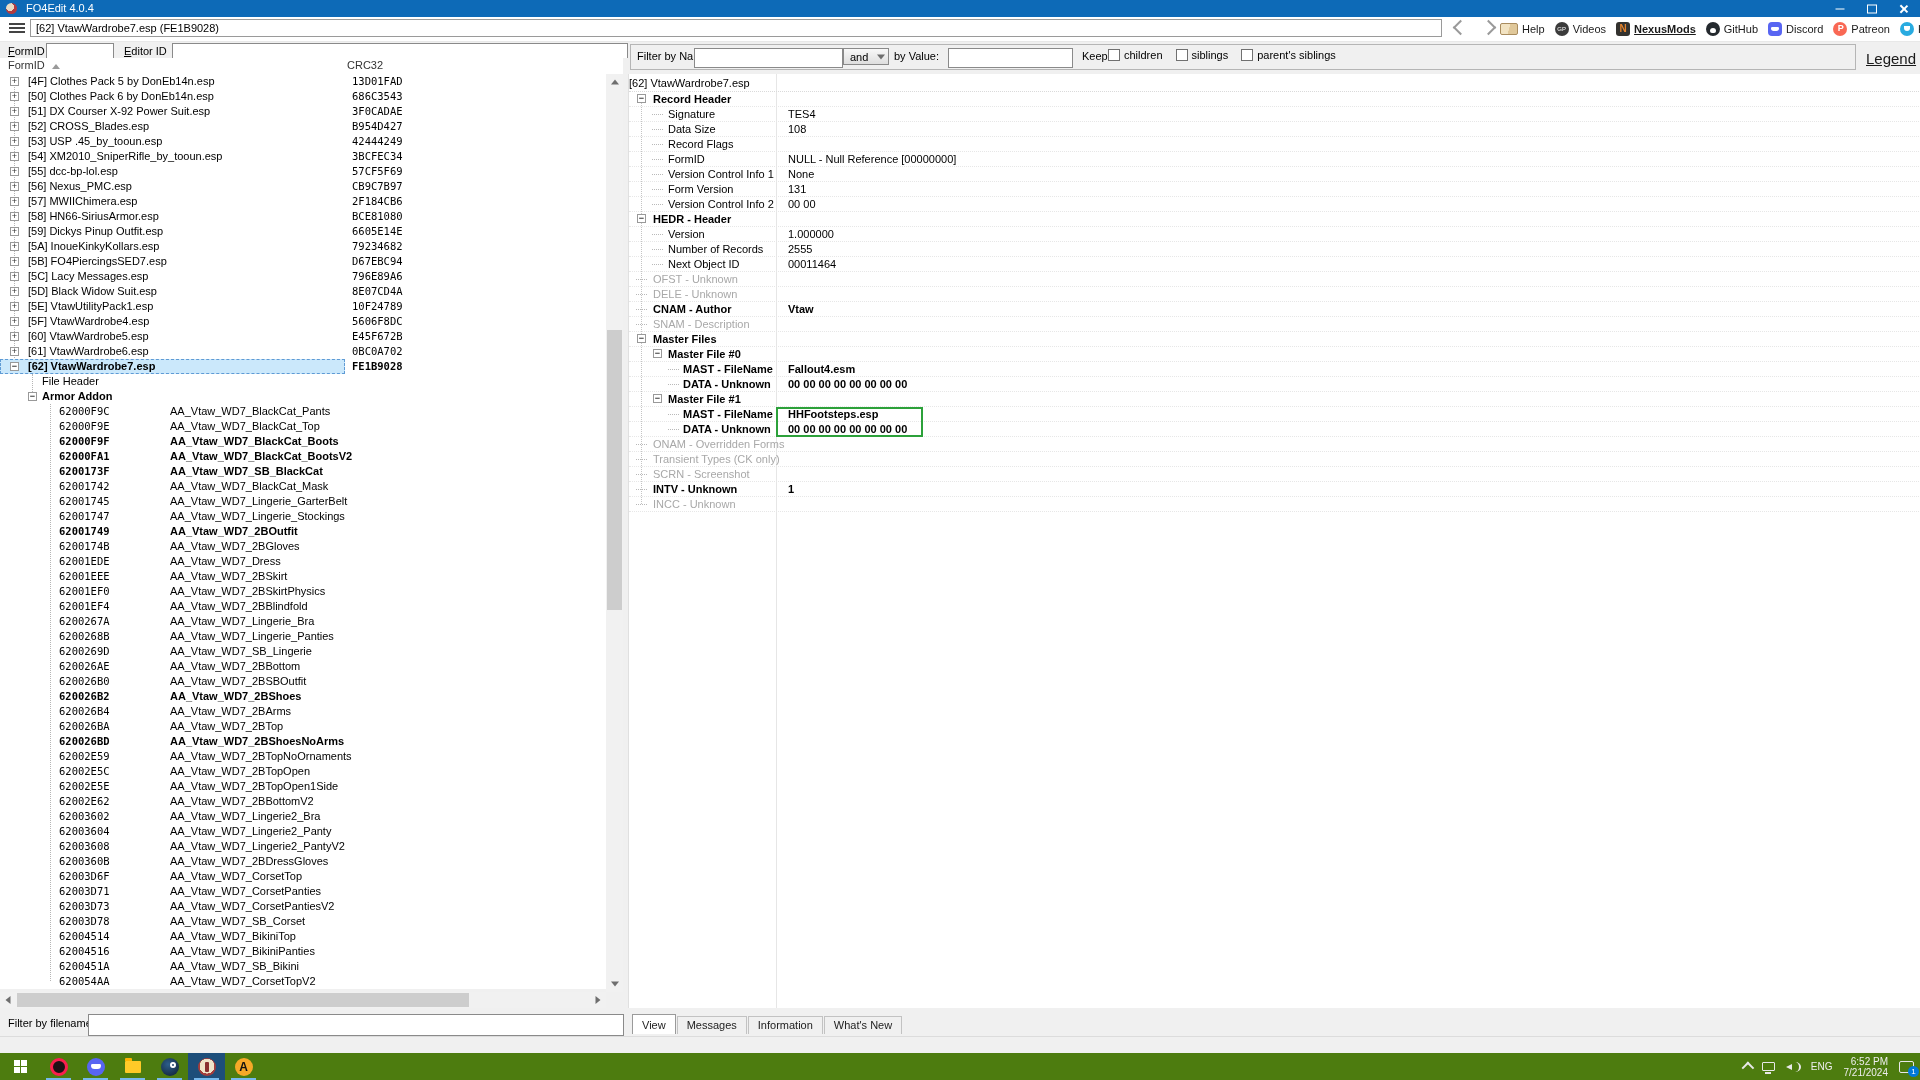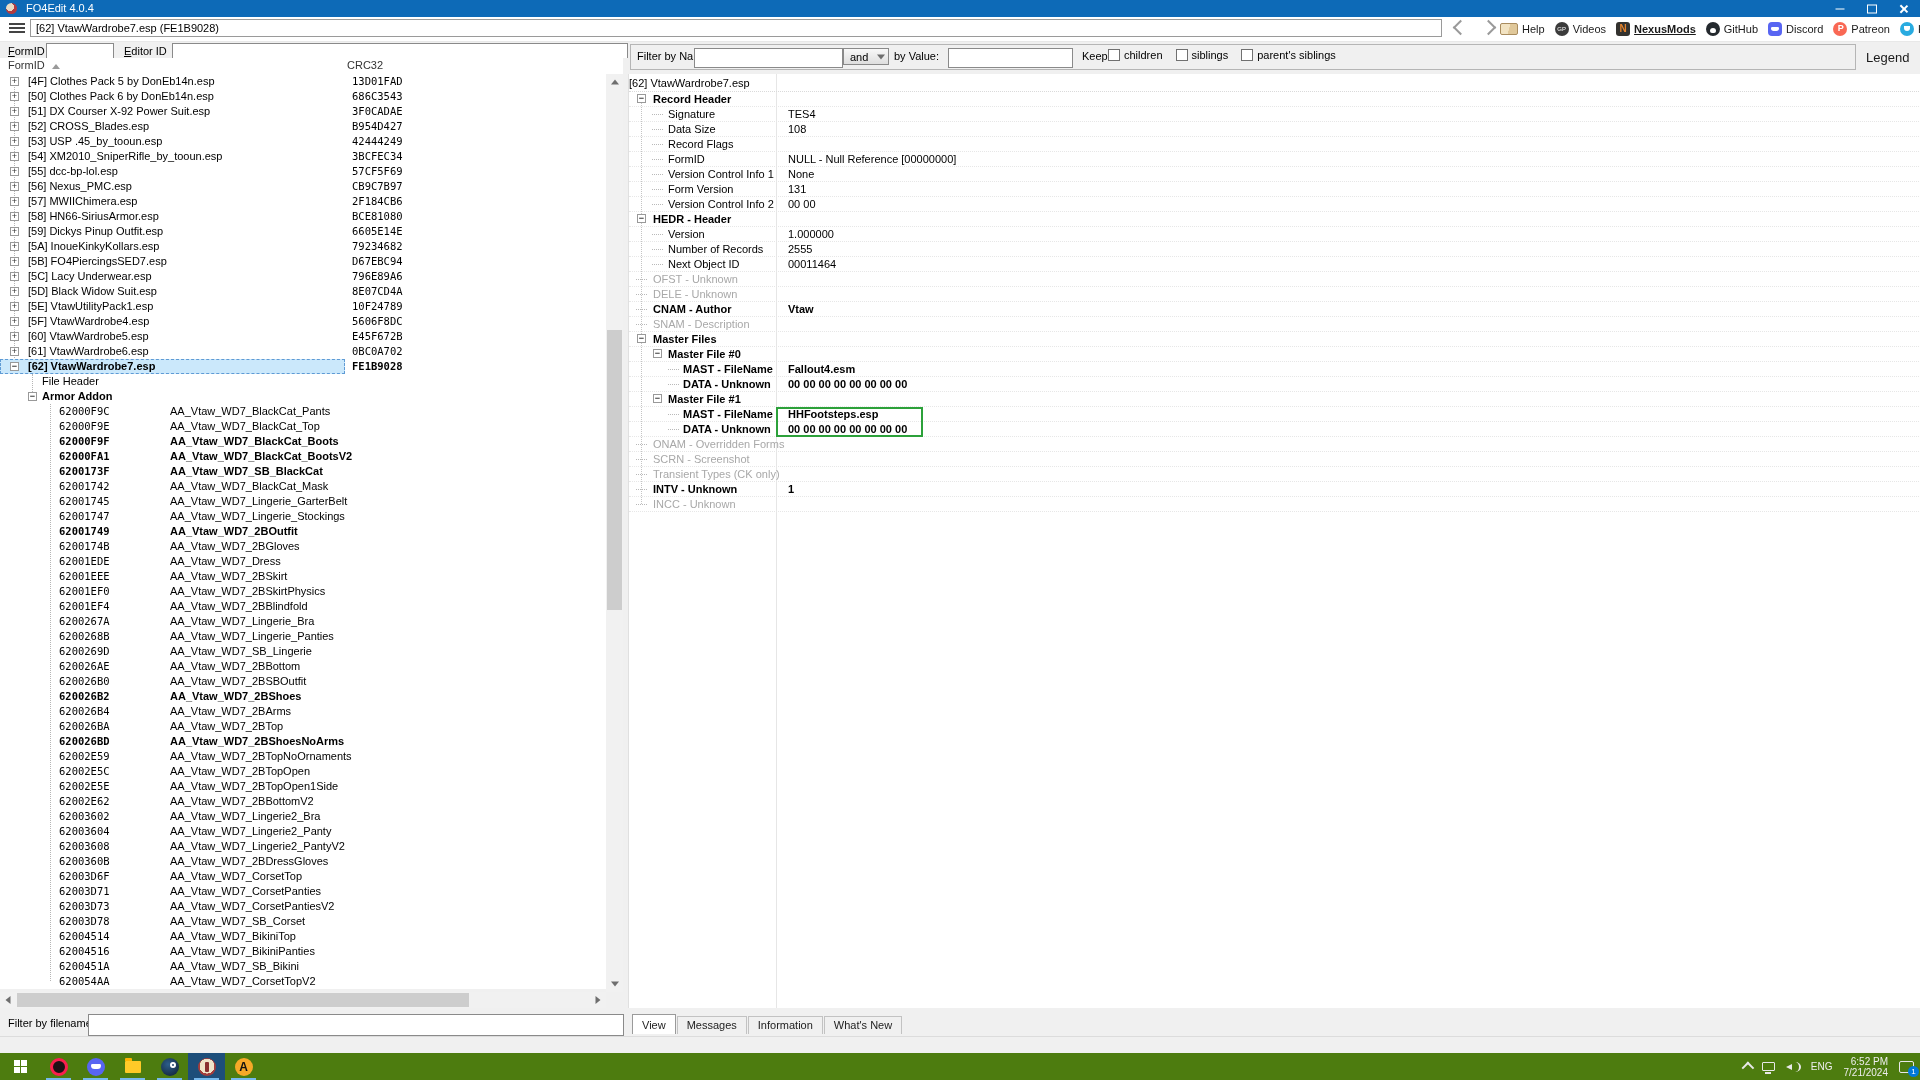--- a/index.html
+++ b/index.html
@@ -87,21 +87,21 @@
   #f-name-label{left:6px;}
   #f-name-input{position:absolute;left:63px;top:3px;width:143px;height:16px;border:1px solid #8a8a8a;background:#fff;}
   #f-op{position:absolute;left:212px;top:3px;width:46px;height:17px;border:1px solid #8a8a8a;background:linear-gradient(#f8f8f8,#dedede);line-height:16px;padding-left:6px;box-sizing:border-box;}
   #f-op .tri.down{left:37px;}
   #f-value-label{left:263px;}
   #f-value-input{position:absolute;left:317px;top:3px;width:119px;height:16px;border:1px solid #8a8a8a;background:#fff;}
   #f-keep{left:451px;}
   #keepboxes{position:absolute;left:477px;top:4px;display:flex;gap:13px;align-items:center;}
   .cbwrap{display:inline-flex;align-items:flex-end;gap:4px;}
   .cb{width:12px;height:12px;border:1px solid #707070;background:#fff;box-sizing:border-box;}
-  #legend{position:absolute;left:1866px;top:50px;font-size:13px;color:#1a1a1a;}
+  #legend{position:absolute;left:1866px;top:50px;font-size:15px;color:#1a1a1a;text-decoration:underline;}
   
   #recordview{position:absolute;left:628px;top:74px;width:1292px;height:934px;background:#fff;font-size:11px;border-left:1px solid #e0e0e0;}
   #recordview::before{content:'';position:absolute;left:147px;top:0;bottom:0;border-left:1px solid #e6e6e6;}
   #rv-header{position:absolute;left:0;top:0;width:100%;height:18px;line-height:18px;border-bottom:1px dotted #dadada;box-sizing:border-box;}
   #rv-header .rval{font-weight:normal;}
   #rv-rows{position:absolute;left:0;top:18px;width:100%;}
   .rrow{position:relative;height:15px;line-height:14px;border-bottom:1px dotted #e7e7e7;box-sizing:border-box;white-space:nowrap;}
   .rrow>span{position:absolute;}
   .rrow .exp{top:2px;}
   .exp.rl0{left:8px;}.exp.rl1{left:24px;}
@@ -294,21 +294,21 @@
         <span class="lbl l0">[5A] InoueKinkyKollars.esp</span>
         <span class="crc">79234682</span>
       </div>
       <div class="trow">
         <span class="exp l0">+</span>
         <span class="lbl l0">[5B] FO4PiercingsSED7.esp</span>
         <span class="crc">D67EBC94</span>
       </div>
       <div class="trow">
         <span class="exp l0">+</span>
-        <span class="lbl l0">[5C] Lacy Underwear.esp</span>
+        <span class="lbl l0">[5C] Lacy Messages.esp</span>
         <span class="crc">796E89A6</span>
       </div>
       <div class="trow">
         <span class="exp l0">+</span>
         <span class="lbl l0">[5D] Black Widow Suit.esp</span>
         <span class="crc">8E07CD4A</span>
       </div>
       <div class="trow">
         <span class="exp l0">+</span>
         <span class="lbl l0">[5E] VtawUtilityPack1.esp</span>
@@ -657,25 +657,25 @@
         <span class="rname rl2">DATA - Unknown</span>
         <span class="vbox hl-bot"></span>
         <span class="rval">00 00 00 00 00 00 00 00</span>
       </div>
       <div class="rrow gray">
         <span class="stub sl0"></span>
         <span class="rname rl0">ONAM - Overridden Forms</span>
       </div>
       <div class="rrow gray">
         <span class="stub sl0"></span>
+        <span class="rname rl0">Transient Types (CK only)</span>
+      </div>
+      <div class="rrow gray">
+        <span class="stub sl0"></span>
         <span class="rname rl0">SCRN - Screenshot</span>
-      </div>
-      <div class="rrow gray">
-        <span class="stub sl0"></span>
-        <span class="rname rl0">Transient Types (CK only)</span>
       </div>
       <div class="rrow b">
         <span class="stub sl0"></span>
         <span class="rname rl0">INTV - Unknown</span>
         <span class="rval">1</span>
       </div>
       <div class="rrow gray">
         <span class="stub sl0"></span>
         <span class="rname rl0">INCC - Unknown</span>
       </div>

